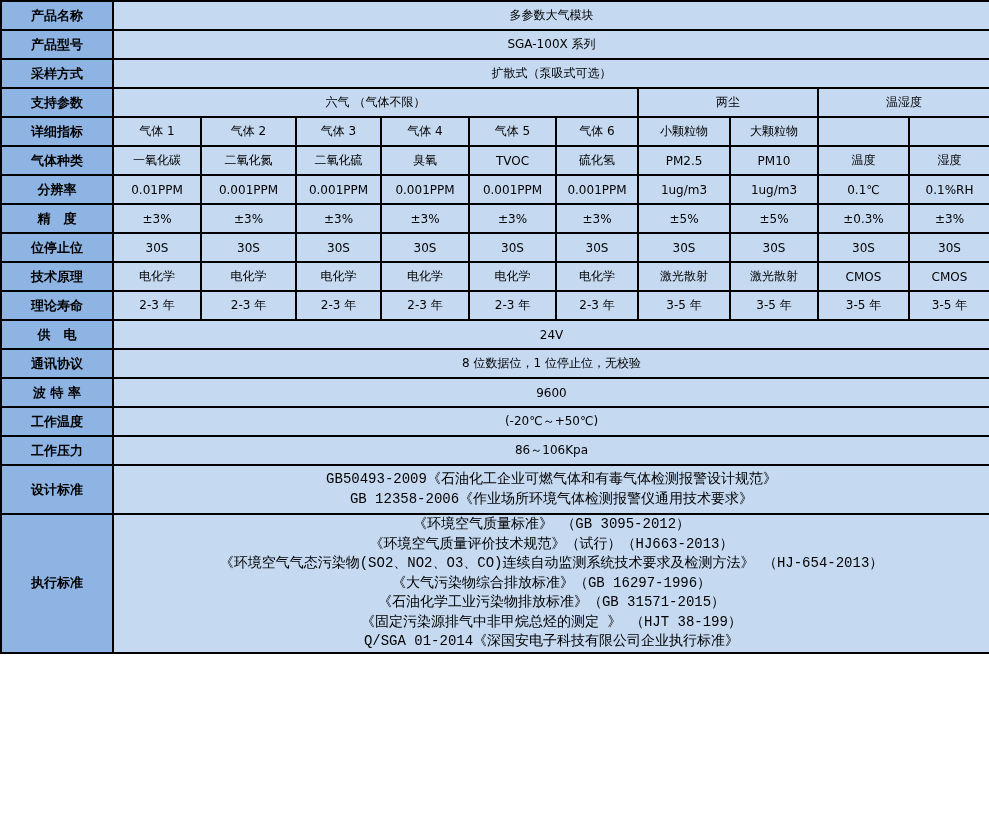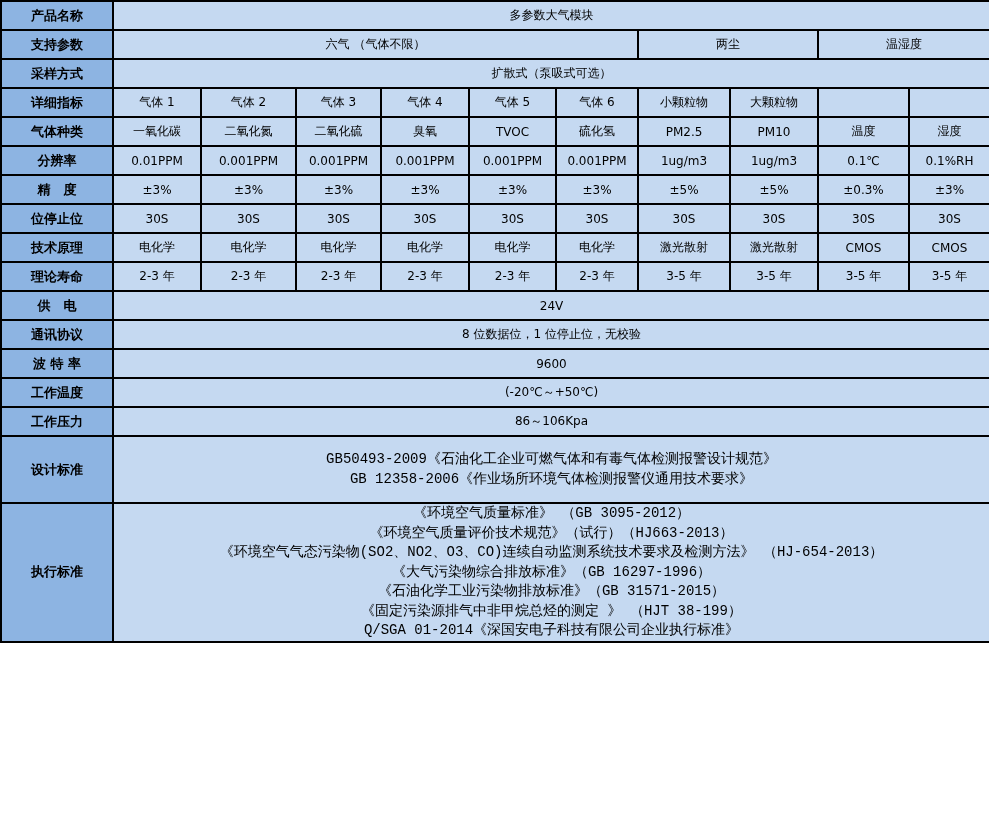--- a/index.html
+++ b/index.html
@@ -19,21 +19,21 @@
     padding: 0 2px;
     overflow: hidden;
     white-space: nowrap;
   }
   .spec-table td.h {
     background: #8DB4E2;
     font-weight: bold;
     font-size: 13px;
   }
   .spec-table tr { height: 29px; }
-  .spec-table tr.tall-design { height: 67px; }
+  .spec-table tr.tall-design { height: 49px; }
   .spec-table tr.tall-exec { height: 138px; }
   .lines { white-space: normal; }
   .line { line-height: 19.5px; font-size: 14px; font-family: Liberation Mono, monospace; }
 </style>
 </head>
 <body>
 
 <table class="spec-table">
   <colgroup>
     <col style="width:112px">
@@ -47,28 +47,32 @@
       <col style="width:88px">
       <col style="width:91px">
       <col style="width:81px">
   </colgroup>
   <tbody>
     <tr>
       <td class="h">产品名称</td>
       <td colspan="10">多参数大气模块</td>
     </tr>
     <tr>
+      <td class="h">产品型号</td>
+      <td colspan="10">SGA-100X 系列</td>
+    </tr>
+    <tr>
+      <td class="h">采样方式</td>
+      <td colspan="10">扩散式（泵吸式可选）</td>
+    </tr>
+    <tr>
       <td class="h">支持参数</td>
       <td colspan="6">六气 （气体不限）</td>
       <td colspan="2">两尘</td>
       <td colspan="2">温湿度</td>
-    </tr>
-    <tr>
-      <td class="h">采样方式</td>
-      <td colspan="10">扩散式（泵吸式可选）</td>
     </tr>
     <tr>
       <td class="h">详细指标</td>
       <td>气体 1</td>
       <td>气体 2</td>
       <td>气体 3</td>
       <td>气体 4</td>
       <td>气体 5</td>
       <td>气体 6</td>
       <td>小颗粒物</td>

